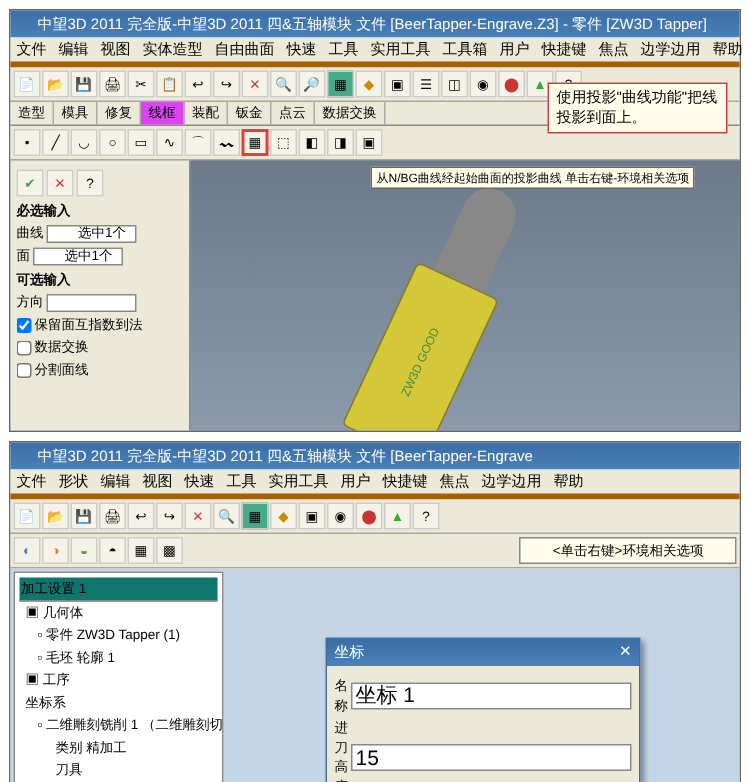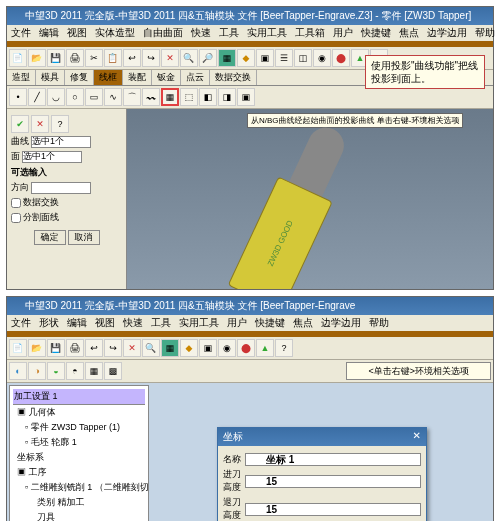--- a/index.html
+++ b/index.html
@@ -1,56 +1,56 @@
 <!DOCTYPE html>
 <html><head>
 <meta charset="utf-8">
 <style>
 * { margin: 0; padding: 0; box-sizing: border-box; font-family: "SimSun", sans-serif; }
 body { background: #fff; width: 500px; font-size: 10px; }
 .figure { border: 1px solid #666; margin: 6px; position: relative; }
 .fig-label { position: absolute; right: -50px; bottom: 0; font-size: 12px; }
 .titlebar { background: linear-gradient(#3b6ea5,#4a7fb8); color: #fff; padding: 2px 18px; font-size: 10px; white-space: nowrap; overflow: hidden; }
-.menubar { background: #ece9d8; padding: 1px 4px; font-size: 10px; display: flex; gap: 8px; border-bottom: 6px solid #a16207; }
+.menubar { background: #ece9d8; padding: 1px 4px; font-size: 10px; display: flex; gap: 8px; border-bottom: 4px solid #a16207; }
 .menubar span { white-space: nowrap; }
 .toolbar { background: #ece9d8; padding: 2px; display: flex; gap: 1px; flex-wrap: wrap; border-bottom: 1px solid #aca899; }
 .tbtn { width: 18px; height: 18px; background: #f5f3e8; border: 1px solid #ccc; display: inline-flex; align-items: center; justify-content: center; font-size: 9px; }
 .tbtn.wide { width: auto; padding: 0 21px; }
 .tbtn.hl { border: 2px solid #e04040; }
 .content3 { display: flex; height: 180px; background: #5a6a7a; }
 .panel { width: 120px; background: #ece9d8; border-right: 1px solid #888; padding: 4px; font-size: 9px; }
 .panel-row { margin: 2px 0; display: flex; align-items: center; gap: 2px; }
-.panel input[type=text] { width: 60px; font-size: 9px; border: 1px solid #888; }
+.panel input[type=text] { width: 60px; font-size: 9px; border: 1px solid #888; padding-left: 20px; }
 .panel input[type=checkbox] { width: 10px; height: 10px; }
 .panel button { font-size: 9px; padding: 0 6px; background: #ece9d8; border: 1px solid #888; }
 .viewport { flex: 1; position: relative; overflow: hidden; background: linear-gradient(#6a7a8a,#8a9aaa); }
 .model { position: absolute; left: 90px; top: 10px; width: 140px; height: 220px; transform: rotate(25deg); }
 .handle { width: 36px; height: 70px; background: #888; border-radius: 18px 18px 6px 6px; margin: 0 auto; }
 .bottle { width: 60px; height: 120px; background: #d4c838; margin: -4px auto 0; border-radius: 4px; border: 1px solid #8a7a20; }
 .bottle-txt { transform: rotate(-90deg); font-size: 8px; color: #4a8a3a; margin-top: 50px; white-space: nowrap; }
 .callout { position: absolute; background: #fffde9; border: 1px solid #c04040; padding: 3px 5px; font-size: 10px; color: #000; line-height: 1.3; }
 .callout.c3 { right: 8px; top: 48px; width: 120px; }
 .tooltip3 { position: absolute; left: 120px; top: 4px; background: #fffde9; border: 1px solid #666; font-size: 8px; padding: 1px 3px; }
 
 
 .content4 { display: flex; height: 200px; background: #c5d5e5; }
 .tree-panel { width: 140px; background: #fff; border: 1px solid #888; margin: 2px; padding: 3px; font-size: 9px; overflow: hidden; }
-.tree-title { font-size: 9px; padding: 1px; background: #c4b5fd; border-bottom: 1px solid #888; }
+.tree-title { font-size: 9px; padding: 1px; background: #0f766e; border-bottom: 1px solid #888; }
 .tree-item { padding: 1px 0 1px 4px; white-space: nowrap; }
 .tree-item.lv1 { padding-left: 12px; }
 .tree-item.lv2 { padding-left: 24px; }
 .dialog { position: absolute; left: 210px; top: 130px; width: 210px; background: #ece9d8; border: 1px solid #3b6ea5; box-shadow: 2px 2px 4px rgba(0,0,0,.4); }
 .dlg-title { background: linear-gradient(#3b6ea5,#4a7fb8); color: #fff; padding: 2px 5px; font-size: 10px; display: flex; justify-content: space-between; }
 .dlg-body { padding: 5px; font-size: 9px; }
 .dlg-row { display: flex; margin: 2px 0; align-items: center; }
 .dlg-row label { width: 70px; }
-.dlg-row input { flex: 1; border: 1px solid #888; font-size: 10px; padding: 0 20px; font-weight: bold; }
+.dlg-row input { flex: 1; border: 1px solid #888; font-size: 14px; padding: 0 2px; }
 .tabbar { background: #ece9d8; display: flex; font-size: 9px; border-bottom: 1px solid #888; }
 .tab { padding: 1px 5px; border-right: 1px solid #aaa; }
-.tab.active { background: #a16207; }
+.tab.active { background: #d946ef; }
 </style>
 </head>
 <body>
 
 <div class="figure" style="position:relative;">
   <div class="titlebar">中望3D 2011 完全版-中望3D 2011 四&amp;五轴模块   文件 [BeerTapper-Engrave.Z3]  - 零件 [ZW3D Tapper]</div>
   <div class="menubar">
     <span>文件</span>
     <span>编辑</span>
     <span>视图</span>
@@ -113,45 +113,46 @@
     <span class="tbtn">◨</span>
     <span class="tbtn">▣</span>
   </div>
   <div class="content3">
     <div class="panel">
       <div class="panel-row">
         <span class="tbtn" style="color:#3a3">✔</span>
         <span class="tbtn" style="color:#c33">✕</span>
         <span class="tbtn">?</span>
       </div>
+      <div style="font-weight:bold;margin-top:3px">必选输入</div>
       <div class="panel-row">
         <label>曲线</label>
         <input type="text" value="选中1个" style="">
       </div>
       <div class="panel-row">
         <label>面</label>
         <input type="text" value="选中1个" style="">
       </div>
       <div style="font-weight:bold;margin-top:3px">可选输入</div>
       <div class="panel-row">
         <label>方向</label>
         <input type="text" value="" style="">
       </div>
       <div class="panel-row">
+          <input type="checkbox" checked="" style="">
+          <span>保留面互指数到法</span>
+        </div>
+      <div class="panel-row">
           <input type="checkbox" style="">
           <span>数据交换</span>
         </div>
       <div class="panel-row">
           <input type="checkbox" style="">
           <span>分割面线</span>
         </div>
-      <div class="panel-row" style="justify-content:center;margin-top:6px">
-        <button>确定</button>
-        <button>取消</button>
-      </div>
     </div>
     <div class="viewport">
       <div class="tooltip3">从N/BG曲线经起始曲面的投影曲线
 单击右键-环境相关选项</div>
       <div class="model">
         <div class="handle"></div>
         <div class="bottle">
             <div class="bottle-txt">ZW3D GOOD</div>
           </div>
       </div>
@@ -203,22 +204,22 @@
     <span class="tbtn">▩</span>
     <span style="flex:1"></span>
     <span class="tbtn wide" style="background:#fffde9;border-color:#888">&lt;单击右键&gt;环境相关选项</span>
   </div>
   <div class="content4">
     <div class="tree-panel">
       <div class="tree-title"><span>加工设置 1</span></div>
       <div class="tree-item">▣ <span>几何体</span></div>
       <div class="tree-item lv1">▫ <span>零件  ZW3D Tapper (1)</span></div>
       <div class="tree-item lv1">▫ <span>毛坯  轮廓 1</span></div>
+      <div class="tree-item">▣ <span>工序</span></div>
       <div class="tree-item"><span class="sel">坐标系</span></div>
-      <div class="tree-item">▣ <span>工序</span></div>
       <div class="tree-item lv1">▫ <span>二维雕刻铣削 1 （二维雕刻切削）</span></div>
       <div class="tree-item lv2"><span>类别   精加工</span></div>
       <div class="tree-item lv2"><span>刀具</span></div>
 
     </div>
     <div style="flex:1;position:relative"></div>
   </div>
 
   <div class="dialog">
     <div class="dlg-title">

